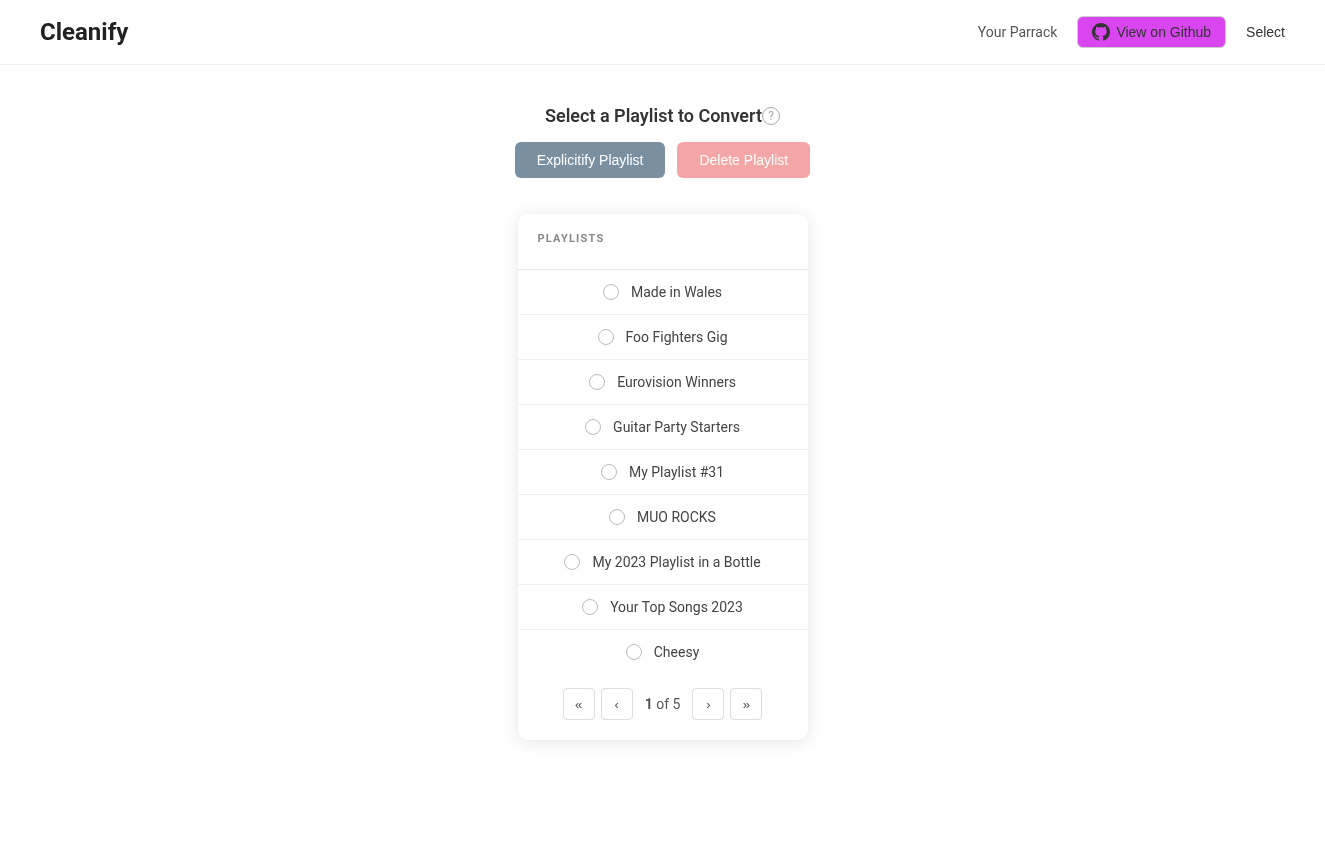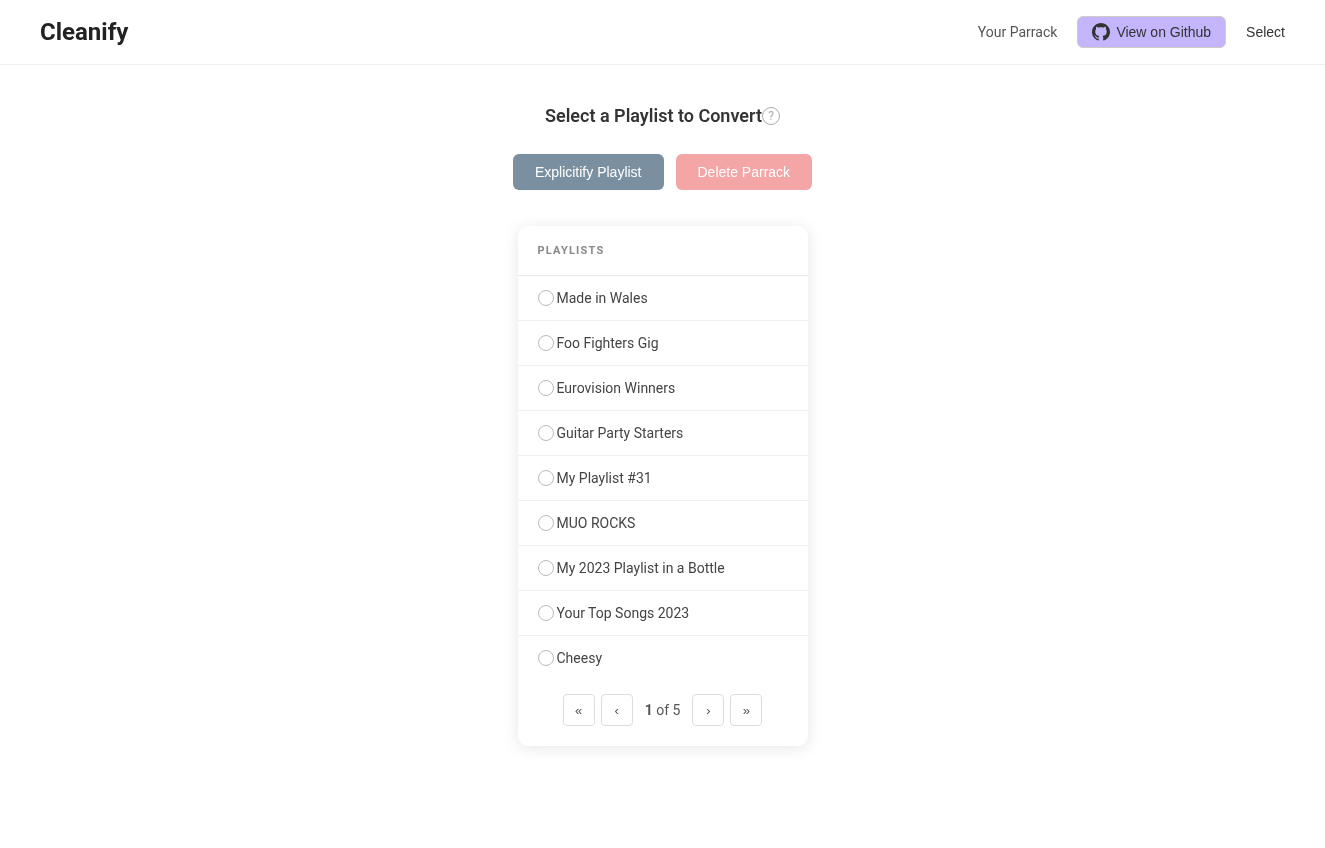--- a/index.html
+++ b/index.html
@@ -45,21 +45,21 @@
     .github-btn {
       display: flex;
       align-items: center;
       gap: 6px;
       border: 1.5px solid #ccc;
       border-radius: 6px;
       padding: 6px 14px;
       font-size: 14px;
       color: #333;
       cursor: pointer;
-      background: #c4b5fd;
+      background: #d946ef;
       text-decoration: none;
     }
 
     .github-icon {
       width: 18px;
       height: 18px;
     }
 
     .logout-btn {
       font-size: 14px;
@@ -74,21 +74,21 @@
     .main {
       display: flex;
       flex-direction: column;
       align-items: center;
       padding-top: 40px;
     }
 
     .page-title-row {
       display: flex;
       align-items: center;
-      margin-bottom: 28px;
+      margin-bottom: 16px;
     }
 
     .page-title {
       font-size: 18px;
       font-weight: 600;
       color: #333;
     }
 
     .help-icon {
       width: 18px;
@@ -143,32 +143,33 @@
       width: 290px;
       padding: 0 0 16px 0;
       overflow: hidden;
     }
 
     .playlists-header {
       font-size: 11px;
       font-weight: 700;
       letter-spacing: 1.2px;
       color: #888;
-      padding: 18px 20px 18px 20px;
+      padding: 18px 20px 24px 20px;
       text-transform: uppercase;
       border-bottom: 1px solid #e8e8e8;
     }
 
     .playlist-item {
       display: flex;
       align-items: center;
-      gap: 3px;
+      gap: 12px;
       padding: 14px 20px;
       border-bottom: 1px solid #f0f0f0;
       cursor: pointer;
+      justify-content: center;
     }
 
     .playlist-item:last-child {
       border-bottom: none;
     }
 
     .radio-circle {
       width: 16px;
       height: 16px;
       border-radius: 50%;
@@ -233,21 +234,21 @@
 </header>
 
 <main class="main">
   <div class="page-title-row">
     <span class="page-title">Select a Playlist to Convert</span>
     <div class="help-icon">?</div>
   </div>
 
   <div class="action-buttons">
     <button class="btn btn-gray">Explicitify Playlist</button>
-    <button class="btn btn-red">Delete Parrack</button>
+    <button class="btn btn-red">Delete Playlist</button>
   </div>
 
   <div class="playlist-card">
     <div class="playlists-header">PLAYLISTS</div>
 
     <div id="playlist-list">
 
     <div class="playlist-item">
           <div class="radio-circle"></div>
           <span class="playlist-name">Made in Wales</span>

